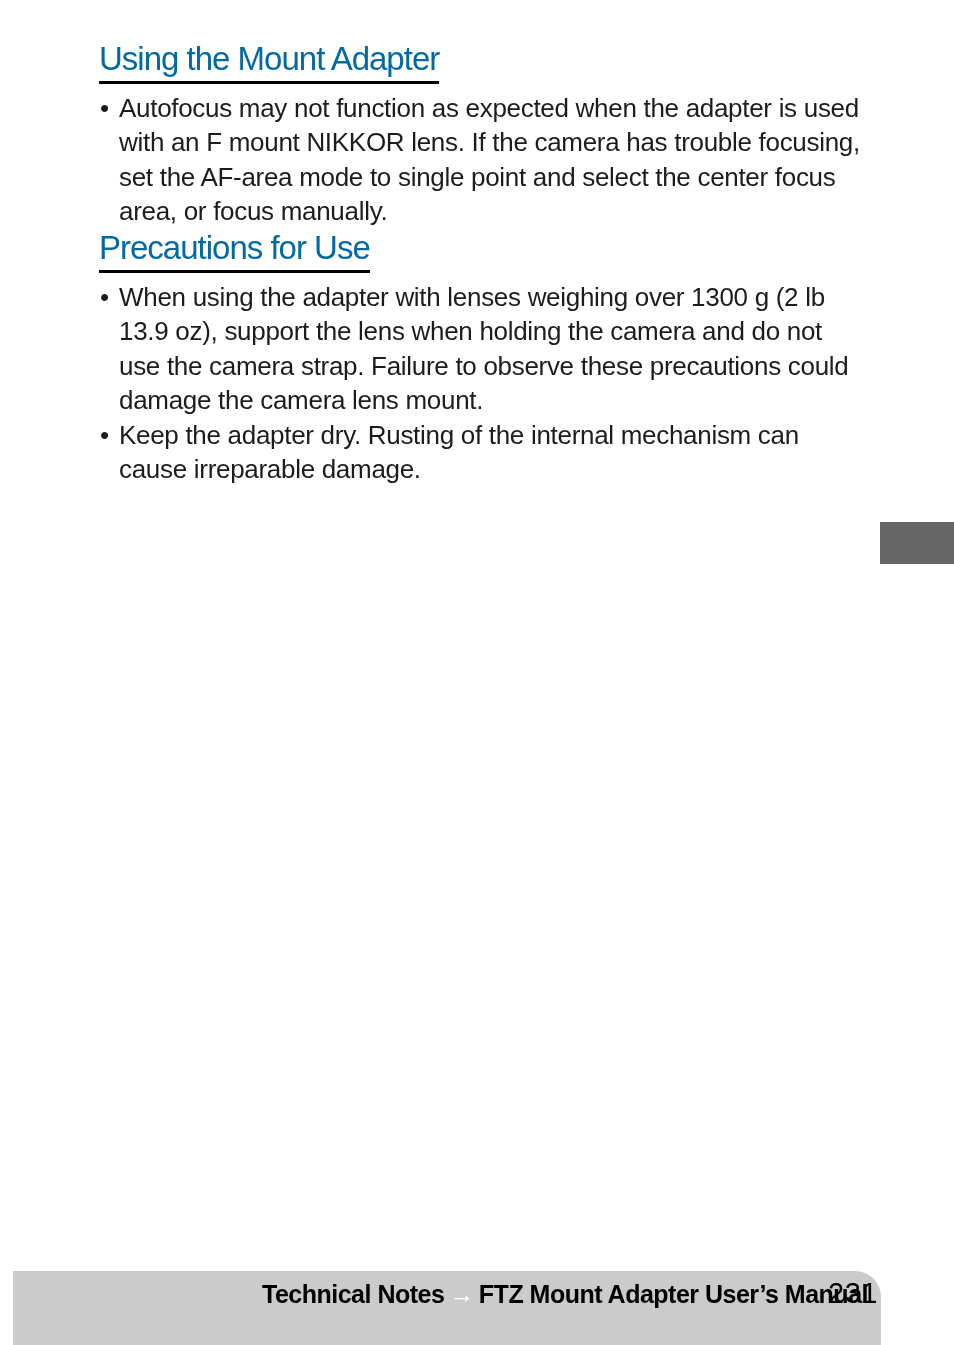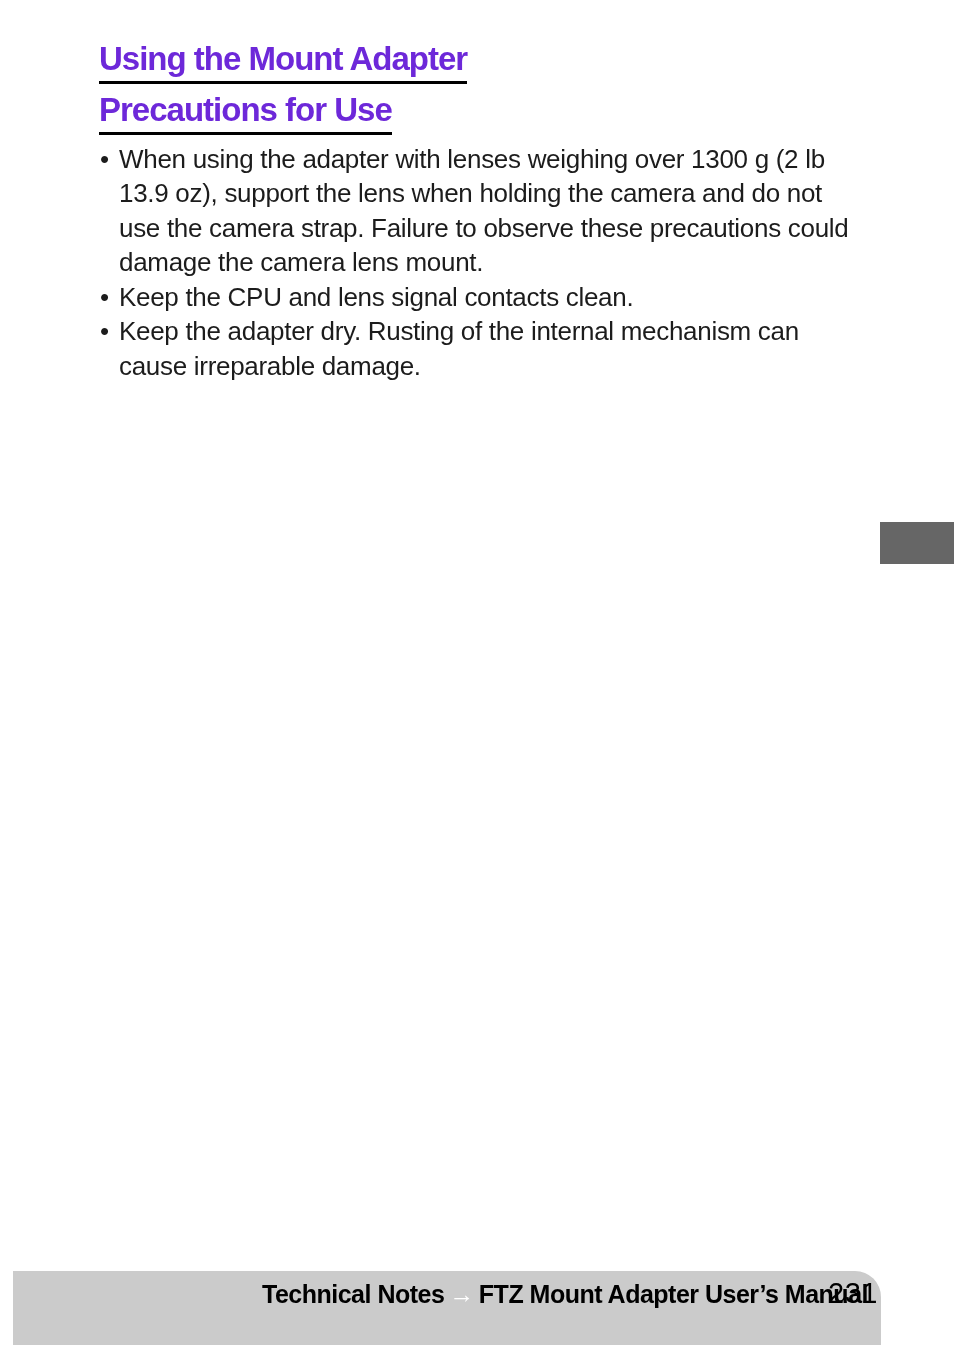--- a/index.html
+++ b/index.html
@@ -26,24 +26,24 @@
   .content {
     position: absolute;
     left: 99px;
     top: 40px;
     width: 766px;
   }
   .section-heading {
     display: inline-block;
     margin: 0;
     font-size: 33px;
-    font-weight: bold;
+    font-weight: normal;
     letter-spacing: -1px;
     line-height: 1.15;
-    color: #6d28d9;
+    color: #0369a1;
     border-bottom: 3px solid #000000;
     padding-bottom: 3px;
   }
   .section-heading.not-first {
   }
   ul.bullet-list {
     list-style: none;
     margin: 7px 0 0 0;
     padding: 0;
     font-size: 26px;
@@ -101,23 +101,23 @@
     height: 42px;
     background: var(--side-tab);
   }
 </style>
 </head>
 <body>
 
 <div class="page">
 
   <div class="content"><h1 class="section-heading">Using the Mount Adapter</h1><ul class="bullet-list">
+        <li>Autofocus may not function as expected when the adapter is used with an F mount NIKKOR lens. If the camera has trouble focusing, set the AF-area mode to single point and select the center focus area, or focus manually.</li>
       </ul><h1 class="section-heading not-first">Precautions for Use</h1><ul class="bullet-list">
         <li>When using the adapter with lenses weighing over 1300 g (2 lb 13.9 oz), support the lens when holding the camera and do not use the camera strap. Failure to observe these precautions could damage the camera lens mount.</li>
-        <li>Keep the CPU and lens signal contacts clean.</li>
         <li>Keep the adapter dry. Rusting of the internal mechanism can cause irreparable damage.</li>
       </ul></div>
 
   <div class="side-tab"></div>
 
   <div class="footer-bar">
     <span class="footer-text"><span>Technical Notes</span><span class="footer-arrow">→</span><span>FTZ Mount Adapter User’s Manual</span></span>
   </div>
 
   <div class="page-number">231</div>

